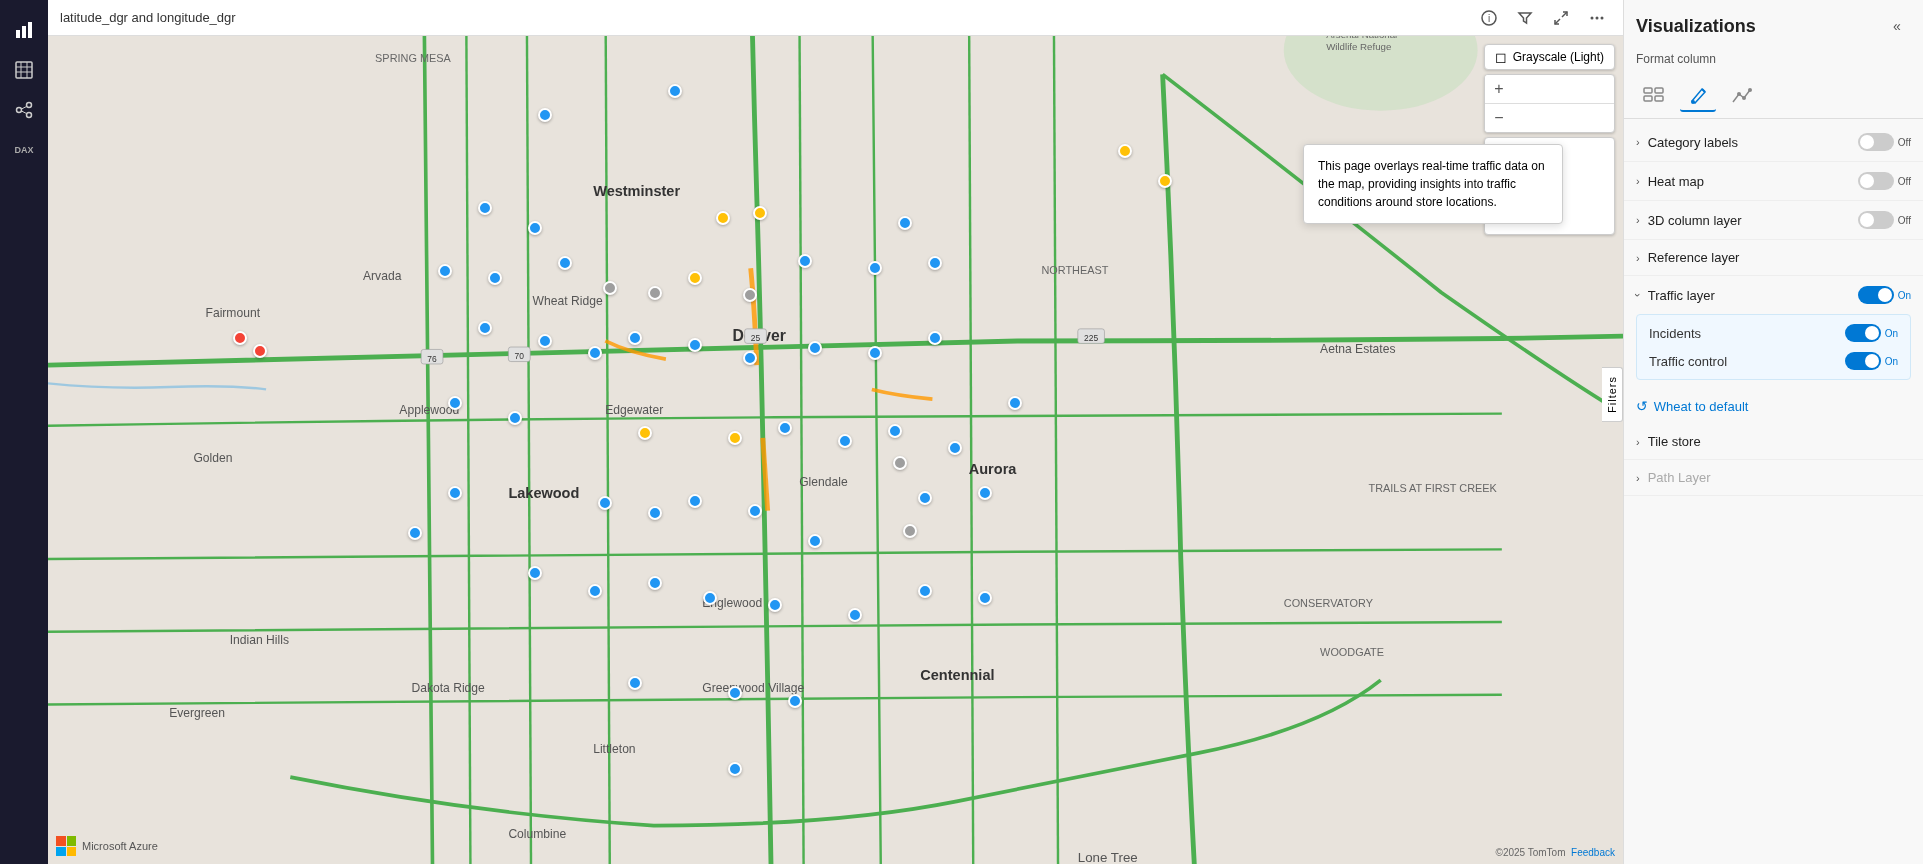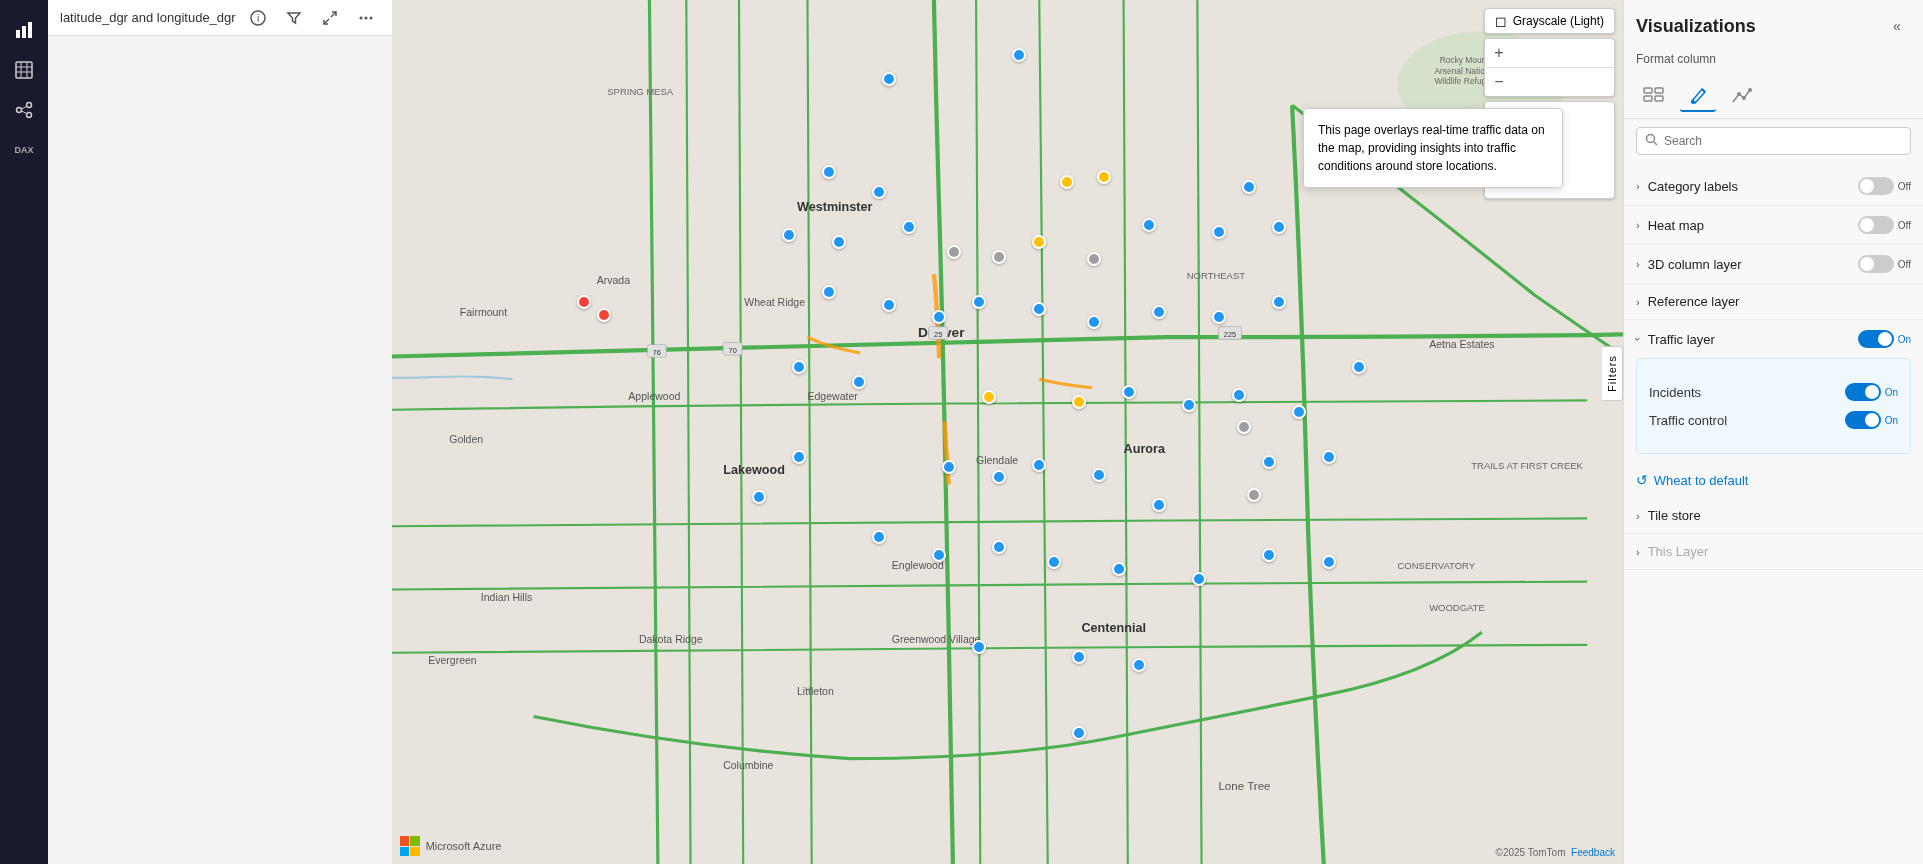--- a/index.html
+++ b/index.html
@@ -24,21 +24,21 @@
       cursor: pointer;
       border-radius: 4px;
       font-size: 16px;
     }
     .left-nav-icon.active { color: #fff; }
 
     
     .main-content {
       flex: 1;
       display: flex;
-      flex-direction: row;
+      flex-direction: column;
       overflow: hidden;
     }
 
     
     .title-bar {
       height: 36px;
       background: #fff;
       border-bottom: 1px solid #ddd;
       display: flex;
       align-items: center;
@@ -327,21 +327,21 @@
       color: #555;
       margin-left: 4px;
     }
 
     
     .traffic-expanded {
       background: #f0f8ff;
       border: 1px solid #d0e8f8;
       margin: 0 12px 8px 12px;
       border-radius: 4px;
-      padding: 19px 12px;
+      padding: 4px 12px;
     }
     .traffic-sub-row {
       display: flex;
       align-items: center;
       padding: 5px 0;
     }
     .traffic-sub-label {
       flex: 1;
       font-size: 13px;
       color: #333;
@@ -694,29 +694,20 @@
     <div class="vt-icon">
       <svg width="22" height="20" viewBox="0 0 22 20">
           <path d="M2 16 L8 8 L13 12 L19 4" stroke="#888" stroke-width="1.5" fill="none"></path>
           <circle cx="8" cy="8" r="2" fill="#888"></circle>
           <circle cx="13" cy="12" r="2" fill="#888"></circle>
           <circle cx="19" cy="4" r="2" fill="#888"></circle>
         </svg>
     </div>
   </div>
 
-  <div class="search-bar">
-    <span class="search-icon">
-      <svg width="13" height="13" viewBox="0 0 13 13">
-          <circle cx="5.5" cy="5.5" r="4" fill="none" stroke="#888" stroke-width="1.5"></circle>
-          <line x1="9" y1="9" x2="12" y2="12" stroke="#888" stroke-width="1.5"></line>
-        </svg>
-    </span>
-    <input type="text" value="" placeholder="Search" style="">
-  </div>
 
 
   <div class="options-list">
 
     <div class="option-row">
       <span class="option-chevron">›</span>
       <span class="option-label">Category labels</span>
       <div class="toggle off">
         <div class="toggle-knob"></div>
       </div>
@@ -777,17 +768,17 @@
       <span>Wheat to default</span>
     </div>
 
     <div class="option-row">
       <span class="option-chevron">›</span>
       <span class="option-label">Tile store</span>
     </div>
 
     <div class="option-row">
       <span class="option-chevron">›</span>
-      <span class="option-label disabled">This Layer</span>
+      <span class="option-label disabled">Path Layer</span>
     </div>
 
   </div>
 </div>
 
 </body></html>

